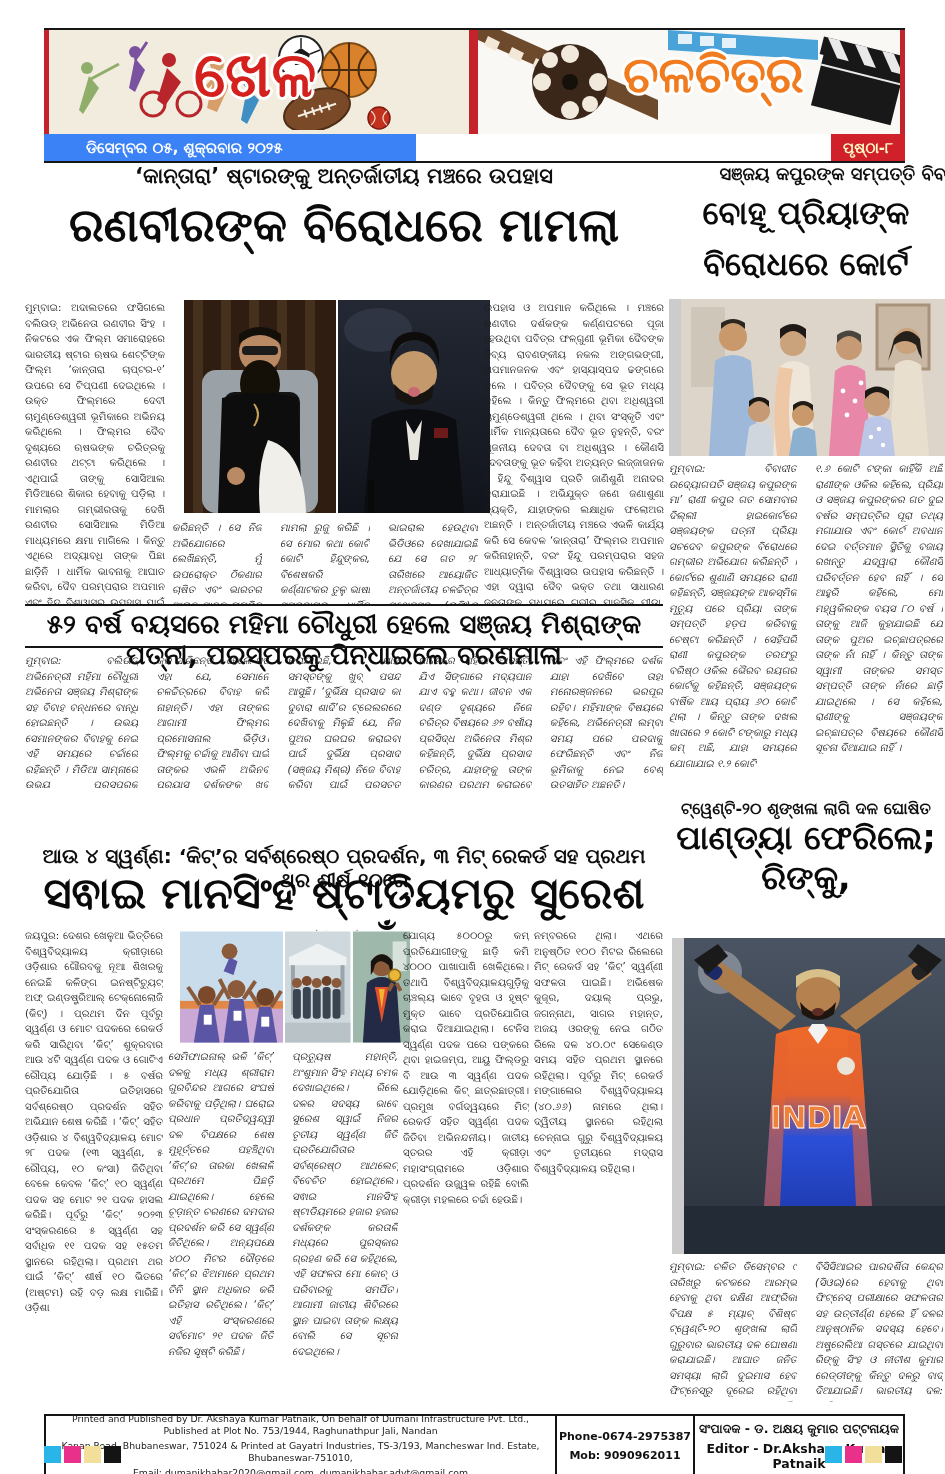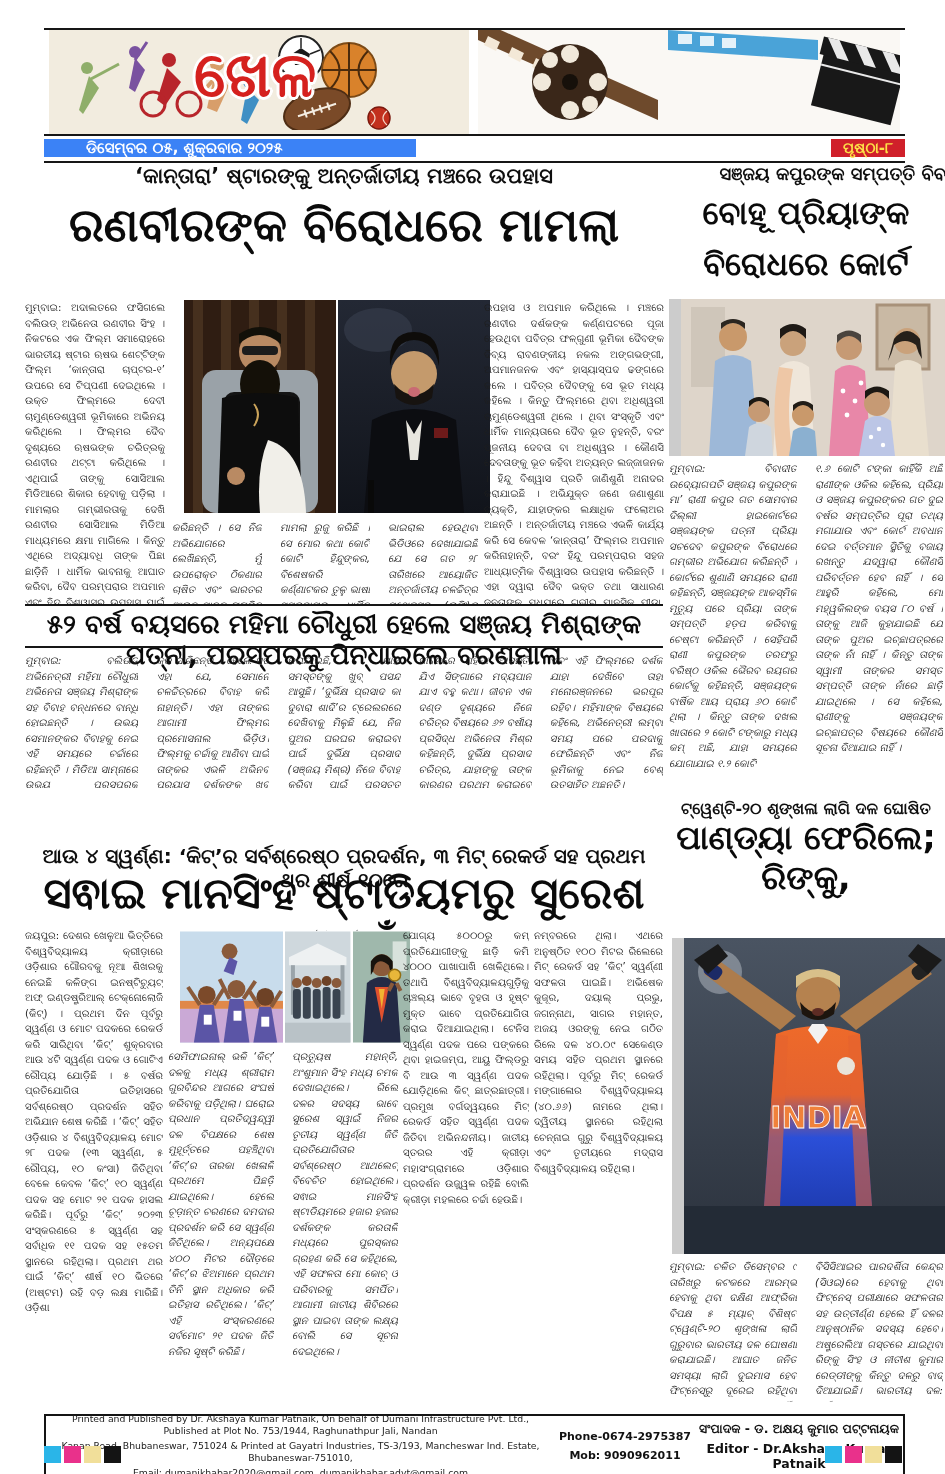--- a/index.html
+++ b/index.html
@@ -1,38 +1,38 @@
 <!DOCTYPE html>
 <html><head>
 <meta charset="utf-8">
 <style>
   html,body{margin:0;padding:0;background:#fff;}
   .page{position:relative;width:945px;height:1474px;background:#fff;overflow:hidden;
         font-family:"DejaVu Sans",sans-serif;color:#1c1c1c;}
-  .abs{position:absolute;align-items:center;}
+  .abs{position:absolute;}
   .center{text-align:center;}
   .bodytext{font-size:10.2px;line-height:1.52;text-align:justify;color:#1e1e1e;overflow:hidden;}
   .kicker{font-weight:700;color:#0e0e0e;}
   .headline{font-weight:800;color:#0a0a0a;}
   
   .hdr{display:flex;border-top:2px solid #161616;border-bottom:2px solid #161616;}
   .rededge{width:5px;background:#c5232b;}
   .reddiv{width:9px;background:#c5232b;}
   .bn{position:relative;overflow:hidden;}
   .bn-sports{flex:0 0 420px;background:#f2ecdf;}
   .bn-cine{flex:1;background:#faf8f4;}
   .bn-title{position:absolute;font-weight:800;
     text-shadow:-3px 0 #fff,3px 0 #fff,0 -3px #fff,0 3px #fff,-2px -2px #fff,2px 2px #fff,-2px 2px #fff,2px -2px #fff;}
   .t-sports{left:145px;top:8px;font-size:62px;color:#d5211e;}
   .t-cine{left:145px;top:16px;font-size:50px;color:#f07c1f;}
   
   .datebar{display:flex;border-bottom:2px solid #161616;height:27px;}
   .datechip{width:372px;background:#3b82f6;color:#fff;font-weight:700;font-size:15px;
             display:flex;align-items:center;padding-left:42px;box-sizing:border-box;}
-  .pagechip{width:74px;background:#d0202a;color:#fde047;font-weight:700;font-size:15px;
+  .pagechip{width:74px;background:#d0202a;color:#fef9c3;font-weight:700;font-size:15px;
             display:flex;align-items:center;justify-content:center;}
   .band{background:#eddcc2;display:flex;align-items:center;justify-content:center;
         font-weight:800;font-size:30px;letter-spacing:10px;color:#151515;}
   .rule{background:#161616;height:2px;}
   .cols{display:flex;gap:18px;font-style:italic;}
   .cols > div{flex:1;}
   .photo{overflow:hidden;background:#ccc;padding-left:12px;}
   .photo svg{display:block;}
   
   .footer{display:flex;border:2px solid #141414;box-sizing:border-box;background:#fff;}
@@ -115,20 +115,21 @@
           <circle cx="72" cy="30" r="8" fill="#f1e9db"></circle>
             <circle cx="112" cy="74" r="8" fill="#f1e9db"></circle>
         </g>
         <g transform="rotate(14 380 52)">
           <rect x="340" y="30" width="82" height="56" fill="#181818"></rect>
           <rect x="336" y="16" width="90" height="18" fill="#181818"></rect>
           <path d="M340 16 l14 18 h12 l-14 -18 z M368 16 l14 18 h12 l-14 -18 z M396 16 l14 18 h12 l-14 -18 z" fill="#e9e9e9"></path>
           <line x1="340" y1="44" x2="422" y2="44" stroke="#e9e9e9" stroke-width="2"></line>
         </g>
       </svg>
+      <div class="bn-title t-cine">ଚଳଚିତ୍ର</div>
     </div>
     <div class="rededge"></div>
   </div>
 
   <div class="abs datebar" style="left:44px;top:134px;width:861px;">
     <div class="datechip">ଡିସେମ୍ବର ୦୫, ଶୁକ୍ରବାର ୨୦୨୫</div>
     <div style="flex:1;background:#fff;"></div>
     <div class="pagechip">ପୃଷ୍ଠା-୮</div>
   </div>
 

